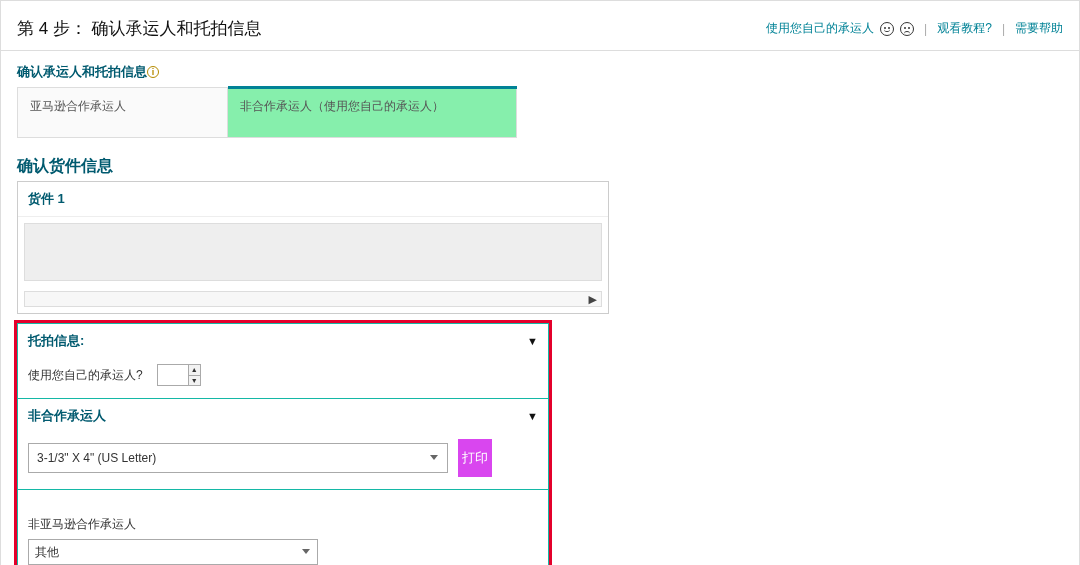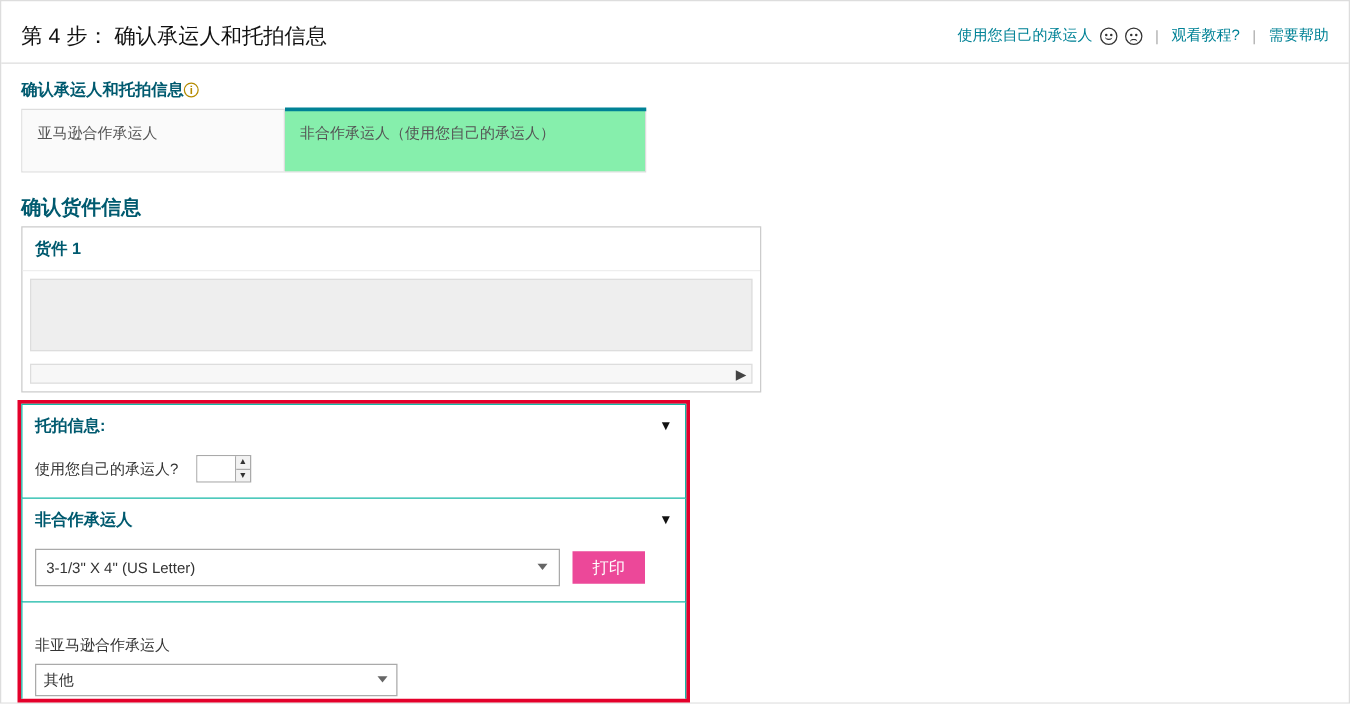--- a/index.html
+++ b/index.html
@@ -116,22 +116,22 @@
     width:100%; height:30px; border:1px solid #aaa; background:#fff;
     padding:0 8px; font-size:12px; color:#333;
     appearance:none; -webkit-appearance:none;
   }
   .select-wrap::after {
     content:""; position:absolute; right:10px; top:12px;
     border-left:4px solid transparent; border-right:4px solid transparent;
     border-top:5px solid #666; pointer-events:none;
   }
   .print-btn {
-    background:#ec4899; color:#fff; border:none;
-    height:26px; padding:0 16px; font-size:13px; cursor:pointer;
+    background:#d946ef; color:#fff; border:none;
+    height:38px; padding:0 4px; font-size:13px; cursor:pointer;
   }
 
   .carrier-block .lbl { margin:20px 0 6px 0; font-size:12px; color:#333;}
   .carrier-select-wrap { position:relative; width:290px; }
   .carrier-select-wrap select {
     width:100%; height:26px; border:1px solid #aaa; background:#fff;
     padding:0 6px; font-size:12px; color:#333;
     appearance:none; -webkit-appearance:none;
   }
   .carrier-select-wrap::after {

